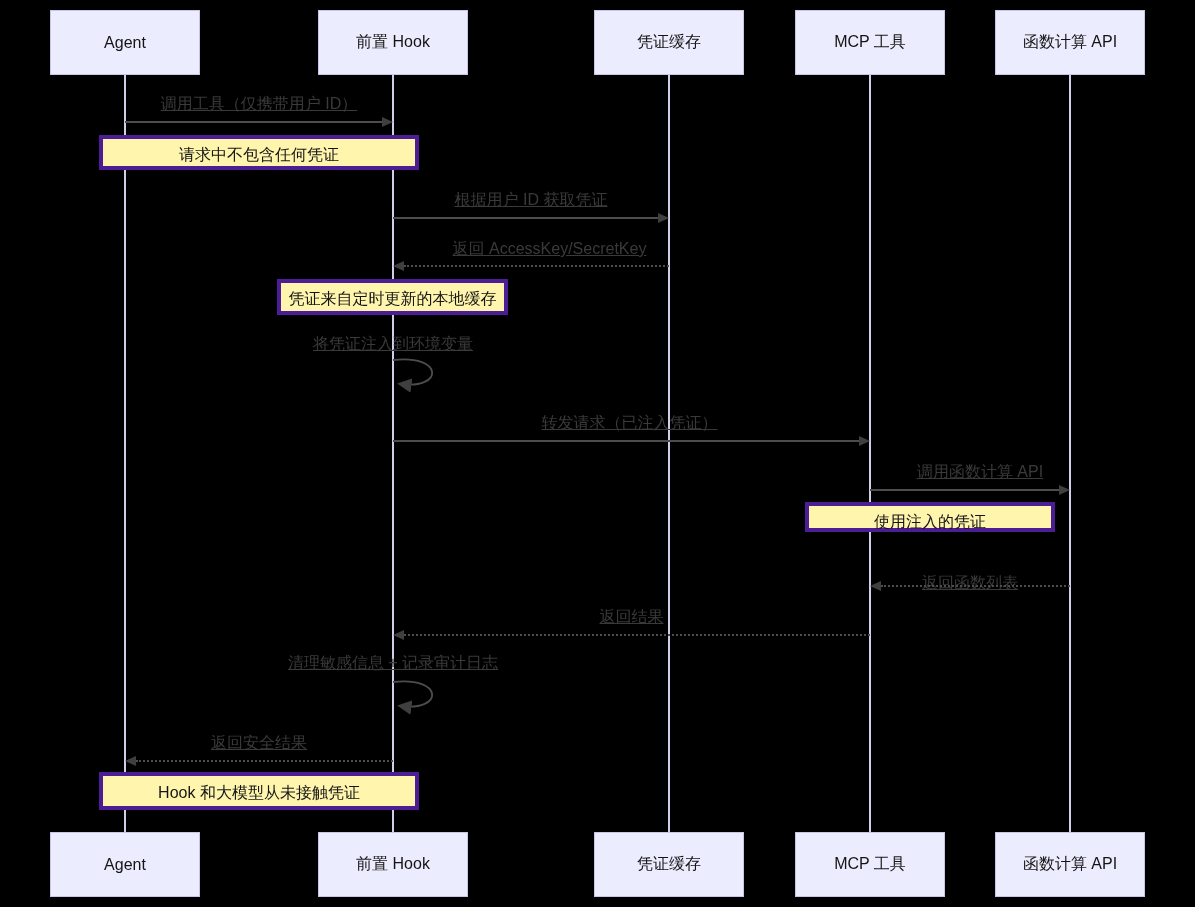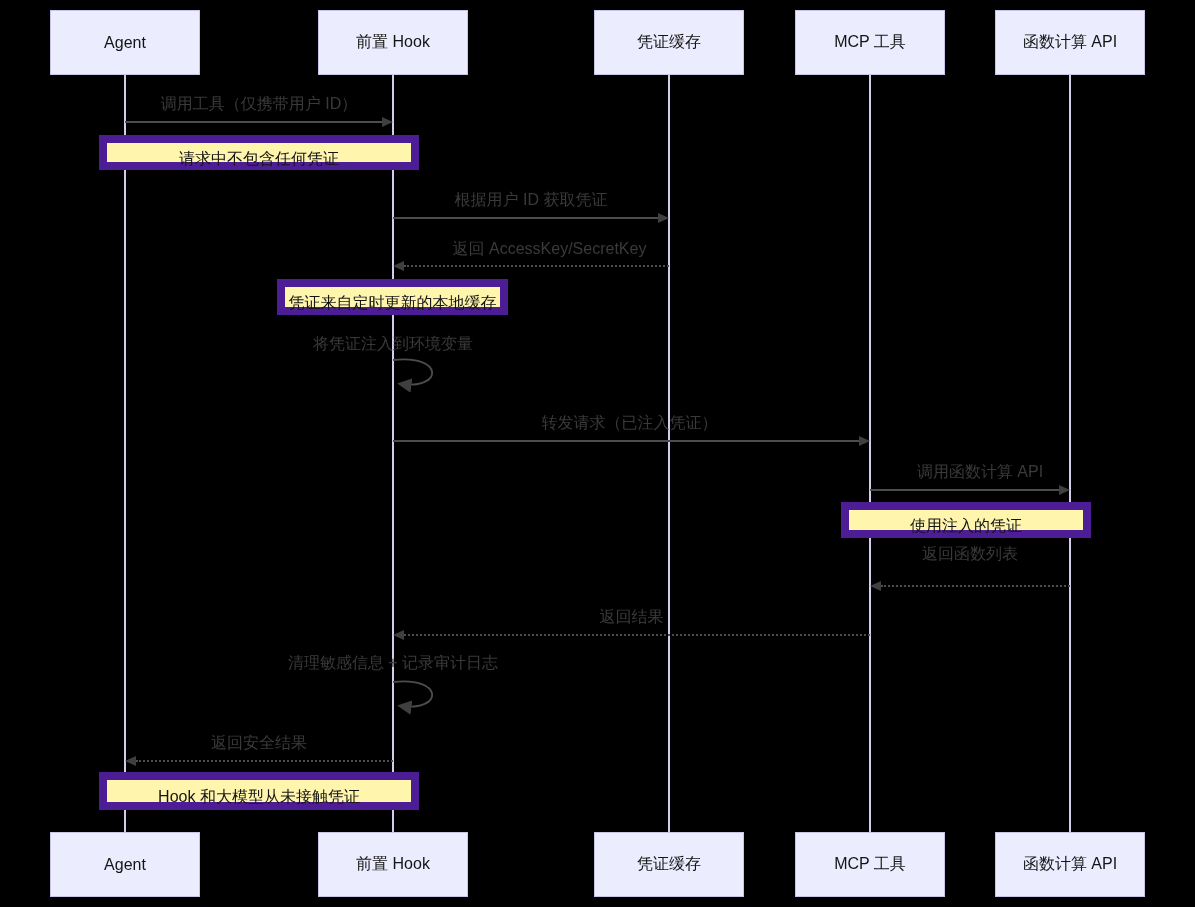--- a/index.html
+++ b/index.html
@@ -11,36 +11,36 @@
     position:absolute;width:150px;height:65px;
     background:#ECECFF;border:1px solid #c9c5e8;border-radius:0;
     display:flex;align-items:center;justify-content:center;
     font-size:16px;color:#141414;box-sizing:border-box;
   }
   .lifeline{
     position:absolute;width:2px;top:75px;height:757px;background:#d3cde9;
   }
   .msg-text{
     position:absolute;height:20px;line-height:20px;text-align:center;
-    font-size:16px;color:#3a3a3a;white-space:nowrap;
+    font-size:16px;color:#3a3a3a;white-space:nowrap;text-decoration:underline;
   }
   .line-solid{position:absolute;height:0;border-top:2px solid #4d4d4d;}
   .line-dotted{position:absolute;height:0;border-top:2px dotted #4d4d4d;}
   .head-right{
     position:absolute;width:0;height:0;
     border-top:5px solid transparent;border-bottom:5px solid transparent;
     border-left:11px solid #3f3f3f;
   }
   .head-left{
     position:absolute;width:0;height:0;
     border-top:5px solid transparent;border-bottom:5px solid transparent;
     border-right:11px solid #3f3f3f;
   }
   .note{
-    position:absolute;background:#fff5ad;border:8px solid #4c1d95;
+    position:absolute;background:#fff5ad;border:4px solid #4c1d95;
     box-sizing:border-box;text-align:center;font-size:16px;color:#151515;
   }
   .self-loop{position:absolute;overflow:visible;}
 </style>
 </head>
 <body>
 
 <div id="canvas">
 
   
@@ -97,24 +97,24 @@
   <div class="msg-text" style="left:393px;width:473px;top:413px">转发请求（已注入凭证）</div>
   <div class="line-solid" style="left:393px;top:440px;width:466px"></div>
   <div class="head-right" style="left:859px;top:436px"></div>
 
   
   <div class="msg-text" style="left:870px;width:220px;top:462px">调用函数计算 API</div>
   <div class="line-solid" style="left:870px;top:489px;width:189px"></div>
   <div class="head-right" style="left:1059px;top:485px"></div>
 
   
-  <div class="note" style="left:841px;top:502px;width:250px;height:36px;line-height:32px">使用注入的凭证</div>
+  <div class="note" style="left:805px;top:502px;width:250px;height:30px;line-height:32px">使用注入的凭证</div>
 
    MCP 工具 (dotted) --&gt;
-  <div class="msg-text" style="left:870px;width:200px;top:544px">返回函数列表</div>
+  <div class="msg-text" style="left:870px;width:200px;top:573px">返回函数列表</div>
   <div class="line-dotted" style="left:881px;top:585px;width:189px"></div>
   <div class="head-left" style="left:870px;top:581px"></div>
 
    前置 Hook (dotted) --&gt;
   <div class="msg-text" style="left:393px;width:477px;top:607px">返回结果</div>
   <div class="line-dotted" style="left:404px;top:634px;width:466px"></div>
   <div class="head-left" style="left:393px;top:630px"></div>
 
   
   <div class="msg-text" style="left:233px;width:320px;top:653px">清理敏感信息 + 记录审计日志</div>

